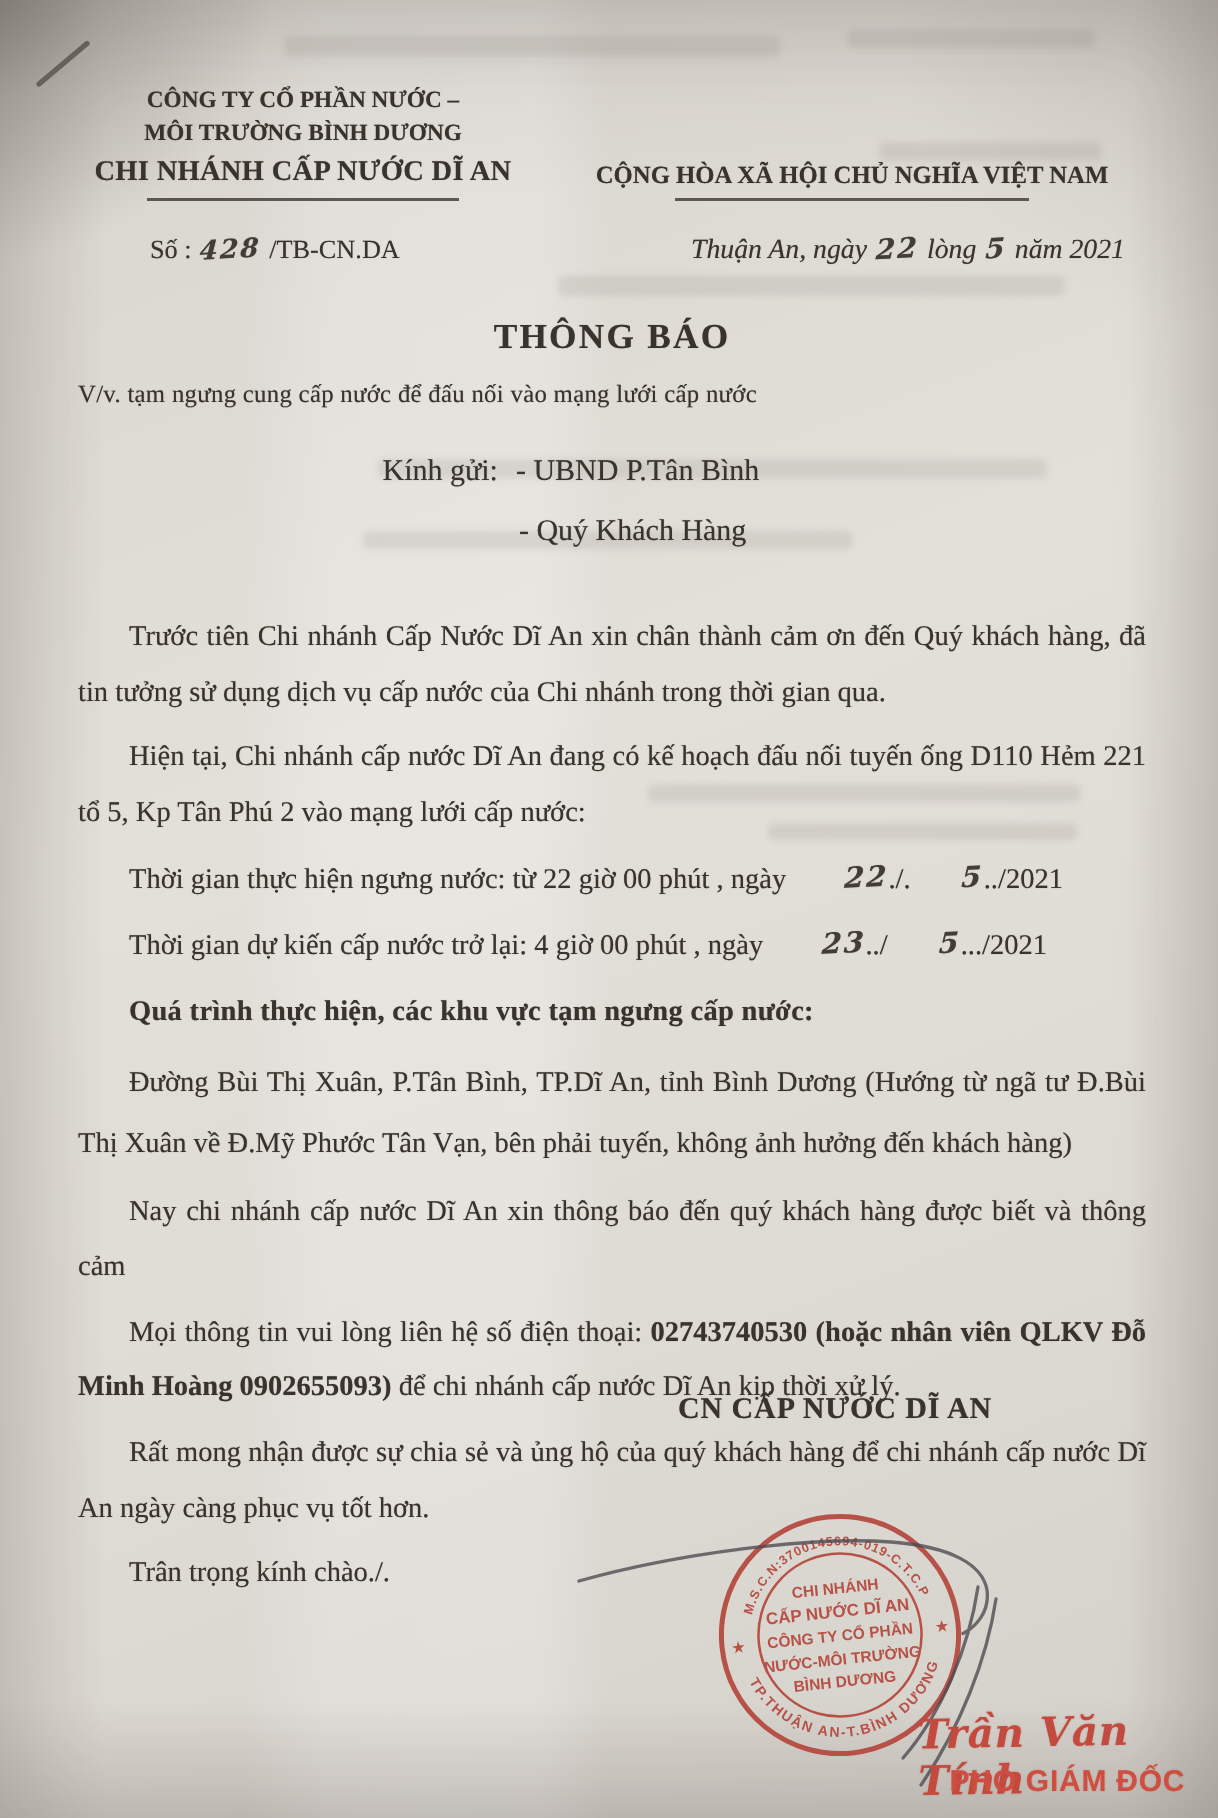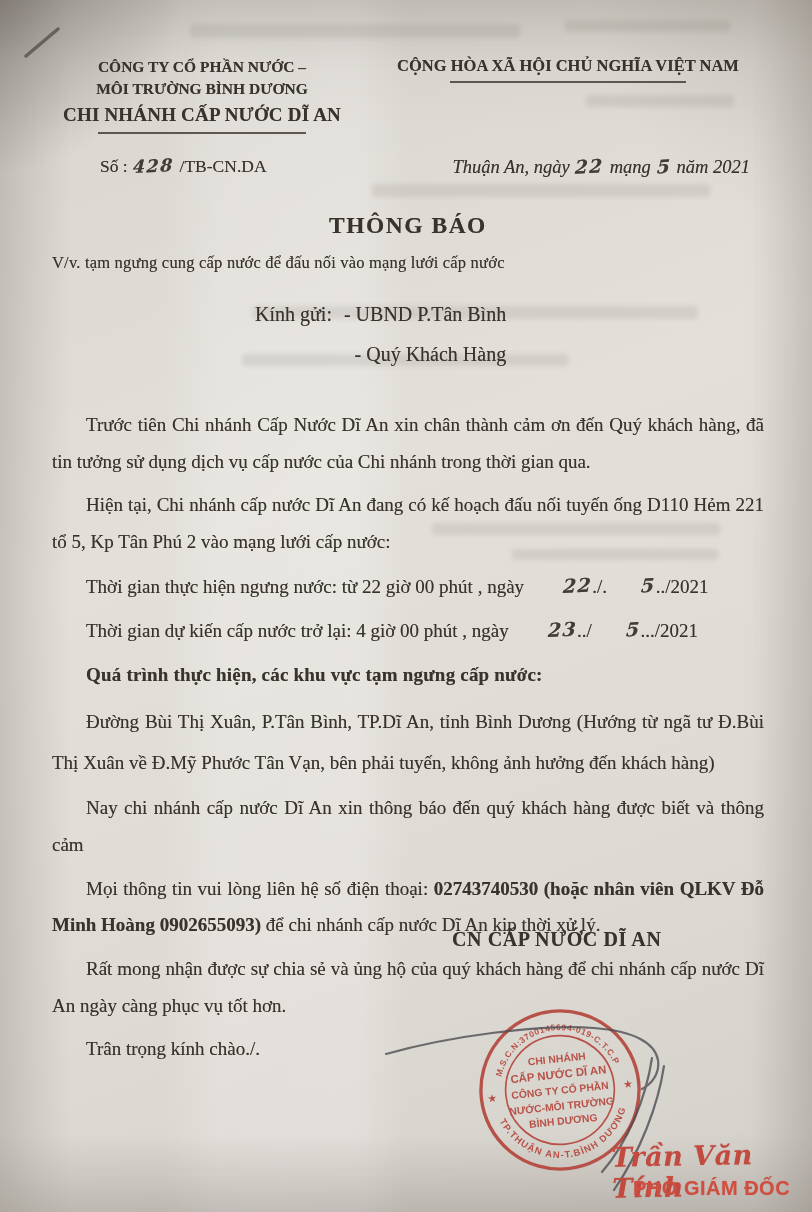--- a/index.html
+++ b/index.html
@@ -20,21 +20,21 @@
       linear-gradient(90deg, rgba(255,255,255,0) 20%, rgba(255,255,255,.20) 27%, rgba(255,255,255,.22) 44%, rgba(255,255,255,0) 50%),
       linear-gradient(160deg,#d8d4ce 0%,#e3e0da 40%,#dedad4 70%,#d4d0ca 100%);
     box-shadow: inset 0 0 70px rgba(95,90,82,.18);
   }
   .content{
     position:absolute;left:52px;top:56px;width:712px;
     color:#38342d;
     text-shadow:0 0 .6px rgba(56,52,45,.55);
   }
   
-  .head-row{display:flex;justify-content:space-between;align-items:flex-start;}
+  .head-row{display:flex;justify-content:space-between;align-items:flex-end;}
   .head-left{width:300px;text-align:center;font-weight:bold;font-size:15.5px;line-height:1.45;}
   .head-left .branch{font-size:19px;letter-spacing:.2px;}
   .rule-left{width:208px;height:1.6px;background:#45413a;margin:4px auto 0;opacity:.85;}
   .head-right{width:392px;text-align:center;}
   .nat1{font-weight:bold;font-size:16.5px;}
   .nat2{font-weight:bold;font-size:16.5px;margin-top:3px;}
   .rule-right{width:236px;height:1.6px;background:#45413a;margin:5px auto 0;opacity:.85;}
   .num-date-row{display:flex;justify-content:space-between;margin-top:22px;}
   .doc-num{font-size:17.5px;padding-left:48px;}
   .date-line{font-style:italic;font-size:18.5px;padding-right:14px;}
@@ -44,21 +44,21 @@
     letter-spacing:1.5px;color:#423e37;
   }
   .hand.small-gap{margin:0 1px;}
   
   .doc-title{text-align:center;font-size:23.5px;font-weight:bold;letter-spacing:1.5px;margin-top:34px;}
   .doc-subject{font-size:16.5px;margin-top:14px;letter-spacing:.2px;}
   
   .kinh-gui{display:flex;margin-top:30px;padding-left:203px;font-size:20px;line-height:1.1;}
   .kg-label{font-weight:normal;text-underline-offset:4px;white-space:nowrap;}
   .kg-items{margin-left:12px;}
-  .kg-items div{margin-bottom:18px;text-align:right;}
+  .kg-items div{margin-bottom:18px;}
   .kg-items div:last-child{margin-left:2px;}
   
   .body-text{margin-top:24px;font-size:19px;line-height:1.93;text-align:justify;}
   .para{margin:0 0 7px 0;text-indent:34px;}
   .time-line{margin:0 0 7px 0;text-indent:34px;white-space:nowrap;}
   .section-head{font-weight:bold;letter-spacing:.2px;}
   .area-para{line-height:2.18;}
   .b{font-weight:bold;}
   .closing{text-indent:34px;margin-top:2px;}
   
@@ -118,21 +118,21 @@
 
     <div class="num-date-row">
       <div class="doc-num">
         <span>Số :</span>
         <span class="hand small-gap">428</span>
         <span>/TB-CN.DA</span>
       </div>
       <div class="date-line">
         <span>Thuận An, ngày</span>
         <span class="hand small-gap">22</span>
-        <span>mạng</span>
+        <span>lòng</span>
         <span class="hand small-gap">5</span>
         <span>năm 2021</span>
       </div>
     </div>
 
     <div class="doc-title">THÔNG BÁO</div>
     <div class="doc-subject">V/v. tạm ngưng cung cấp nước để đấu nối vào mạng lưới cấp nước</div>
 
     <div class="kinh-gui">
       <span class="kg-label">Kính gửi:</span>

